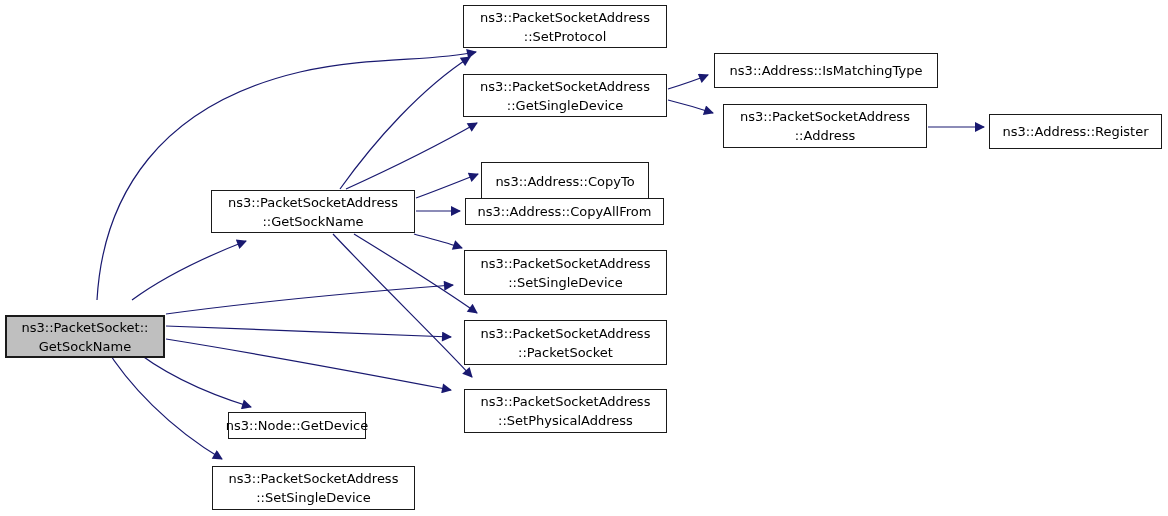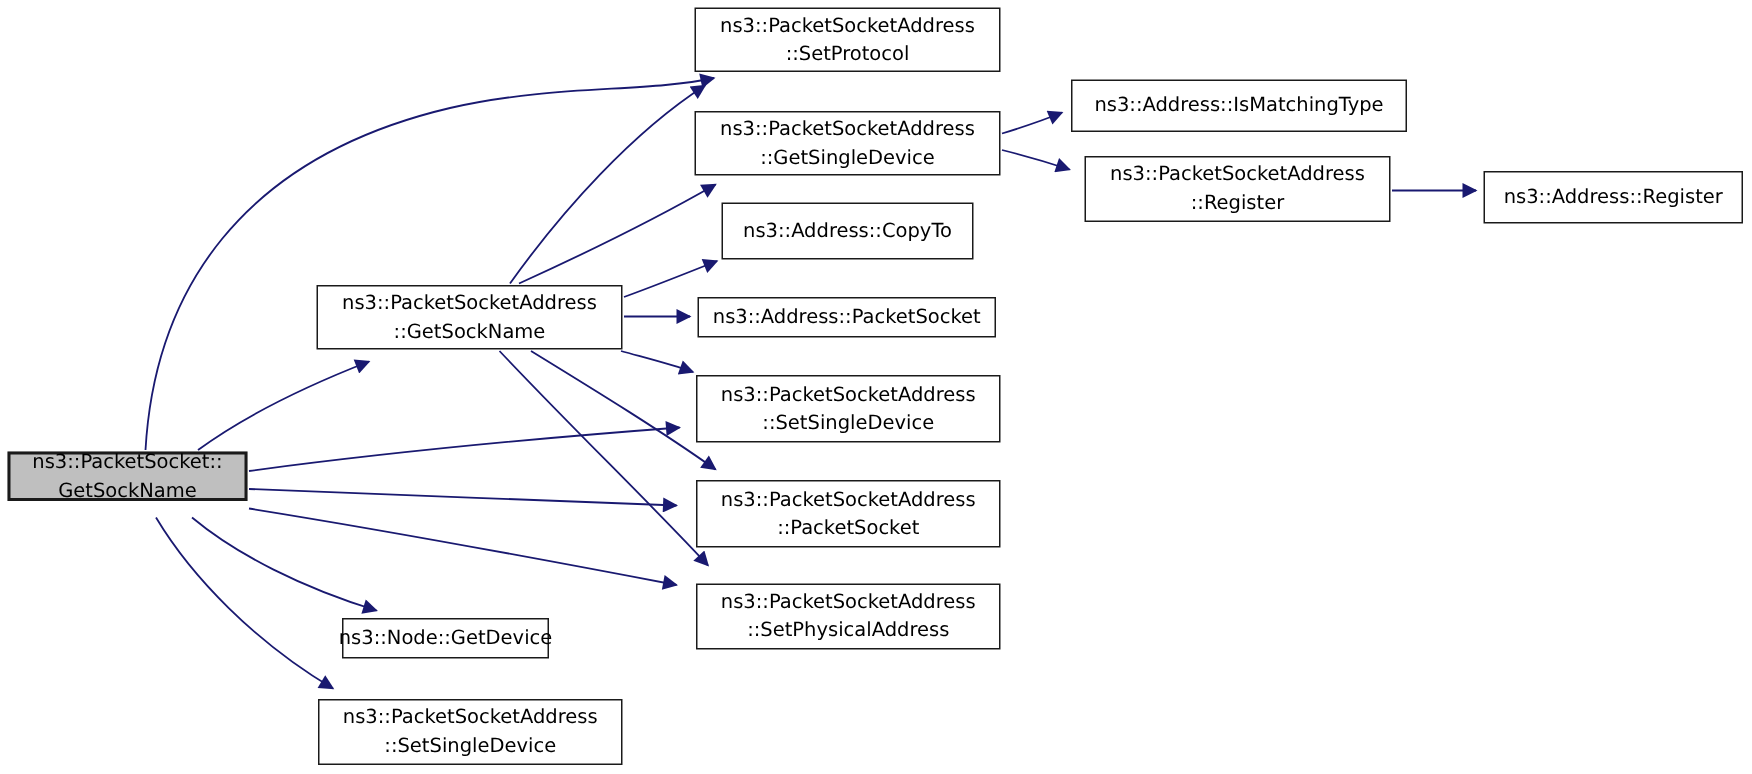--- a/index.html
+++ b/index.html
@@ -53,47 +53,47 @@
     <path class="e" d="M 416,198 C 438,190 458,182 478,174" marker-end="url(#arrow)"></path>
     <path class="e" d="M 416,211 L 460,211" marker-end="url(#arrow)"></path>
     <path class="e" d="M 414,234 C 432,239 448,243 462,248" marker-end="url(#arrow)"></path>
     <path class="e" d="M 354,234 C 398,261 442,288 477,313" marker-end="url(#arrow)"></path>
     <path class="e" d="M 333,234 C 383,287 438,340 472,377" marker-end="url(#arrow)"></path>
     <path class="e" d="M 668,89 C 681,85 696,80 708,75" marker-end="url(#arrow)"></path>
     <path class="e" d="M 668,100 C 684,104 701,109 713,113" marker-end="url(#arrow)"></path>
     <path class="e" d="M 928,127 L 984,127" marker-end="url(#arrow)"></path>
   </svg>
 
-  <div class="node hl" style="left:5px;top:301px;width:160px;height:33px">
+  <div class="node hl" style="left:5px;top:315px;width:160px;height:43px">
     <div>ns3::PacketSocket::</div>
     <div>GetSockName</div>
   </div>
 
   <div class="node" style="left:211px;top:190px;width:204px;height:43px">
     <div>ns3::PacketSocketAddress</div>
     <div>::GetSockName</div>
   </div>
 
   <div class="node" style="left:463px;top:5px;width:204px;height:43px">
     <div>ns3::PacketSocketAddress</div>
     <div>::SetProtocol</div>
   </div>
 
   <div class="node" style="left:463px;top:74px;width:204px;height:43px">
     <div>ns3::PacketSocketAddress</div>
     <div>::GetSingleDevice</div>
   </div>
 
-  <div class="node" style="left:481px;top:135px;width:168px;height:38px">
+  <div class="node" style="left:481px;top:162px;width:168px;height:38px">
     <div>ns3::Address::CopyTo</div>
     <div></div>
   </div>
 
   <div class="node" style="left:465px;top:198px;width:199px;height:27px">
-    <div>ns3::Address::PacketSocket</div>
+    <div>ns3::Address::CopyAllFrom</div>
     <div></div>
   </div>
 
   <div class="node" style="left:464px;top:250px;width:203px;height:45px">
     <div>ns3::PacketSocketAddress</div>
     <div>::SetSingleDevice</div>
   </div>
 
   <div class="node" style="left:464px;top:320px;width:203px;height:45px">
     <div>ns3::PacketSocketAddress</div>
@@ -115,21 +115,21 @@
     <div>::SetSingleDevice</div>
   </div>
 
   <div class="node" style="left:714px;top:53px;width:224px;height:35px">
     <div>ns3::Address::IsMatchingType</div>
     <div></div>
   </div>
 
   <div class="node" style="left:723px;top:104px;width:204px;height:44px">
     <div>ns3::PacketSocketAddress</div>
-    <div>::Register</div>
+    <div>::Address</div>
   </div>
 
   <div class="node" style="left:989px;top:114px;width:173px;height:35px">
     <div>ns3::Address::Register</div>
     <div></div>
   </div>
 
 </div>
 
 </body></html>

